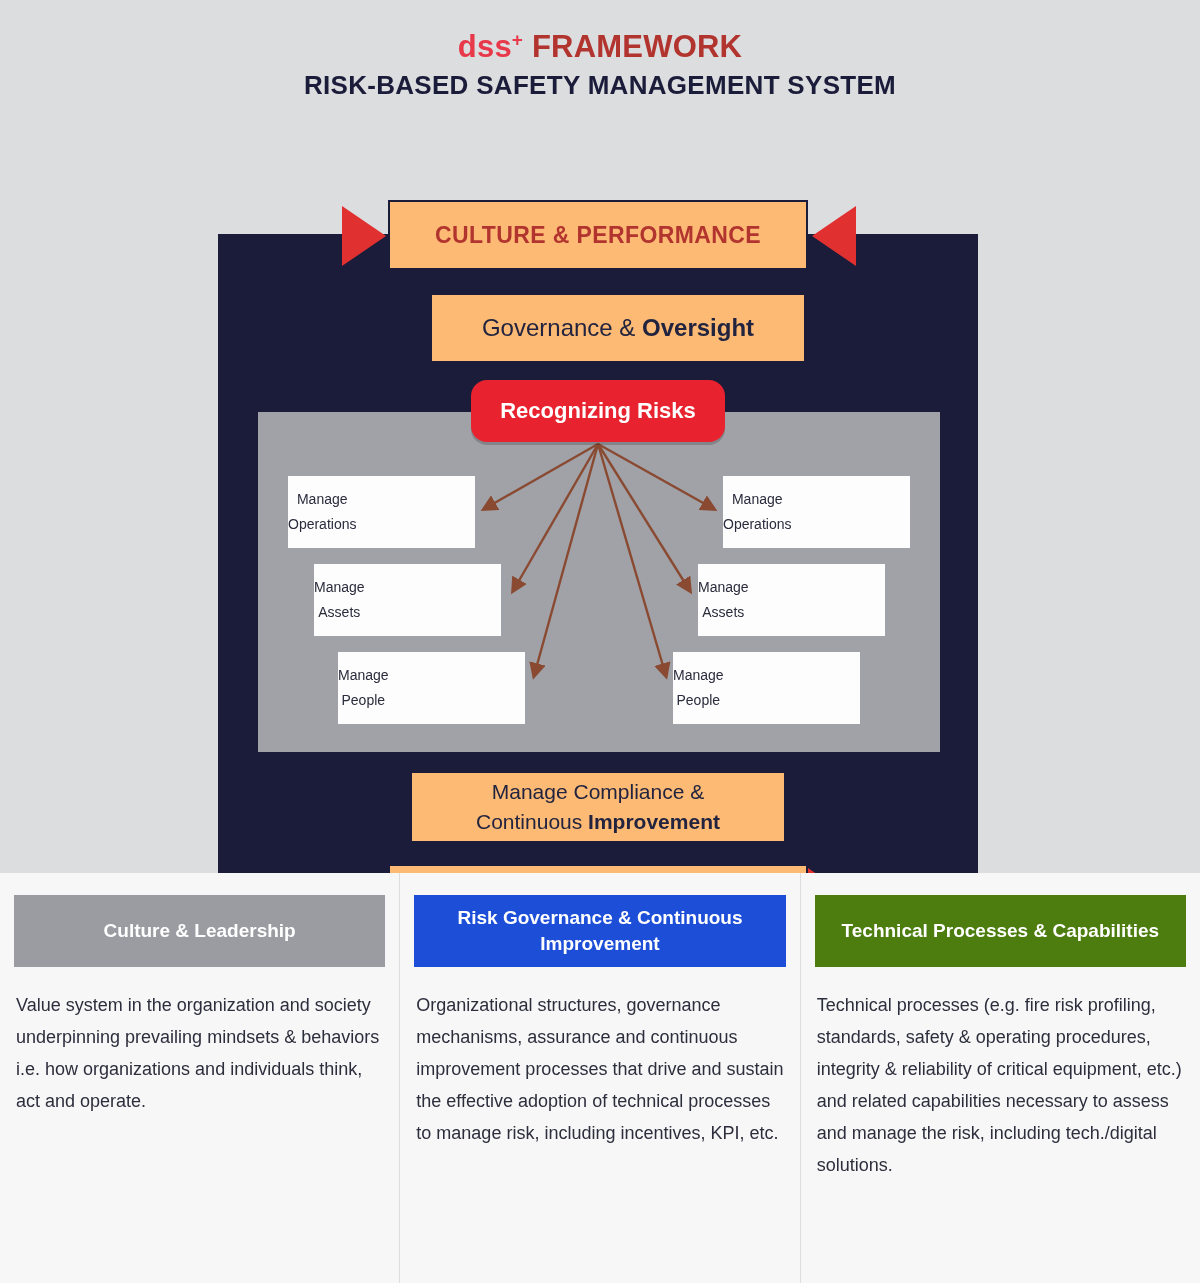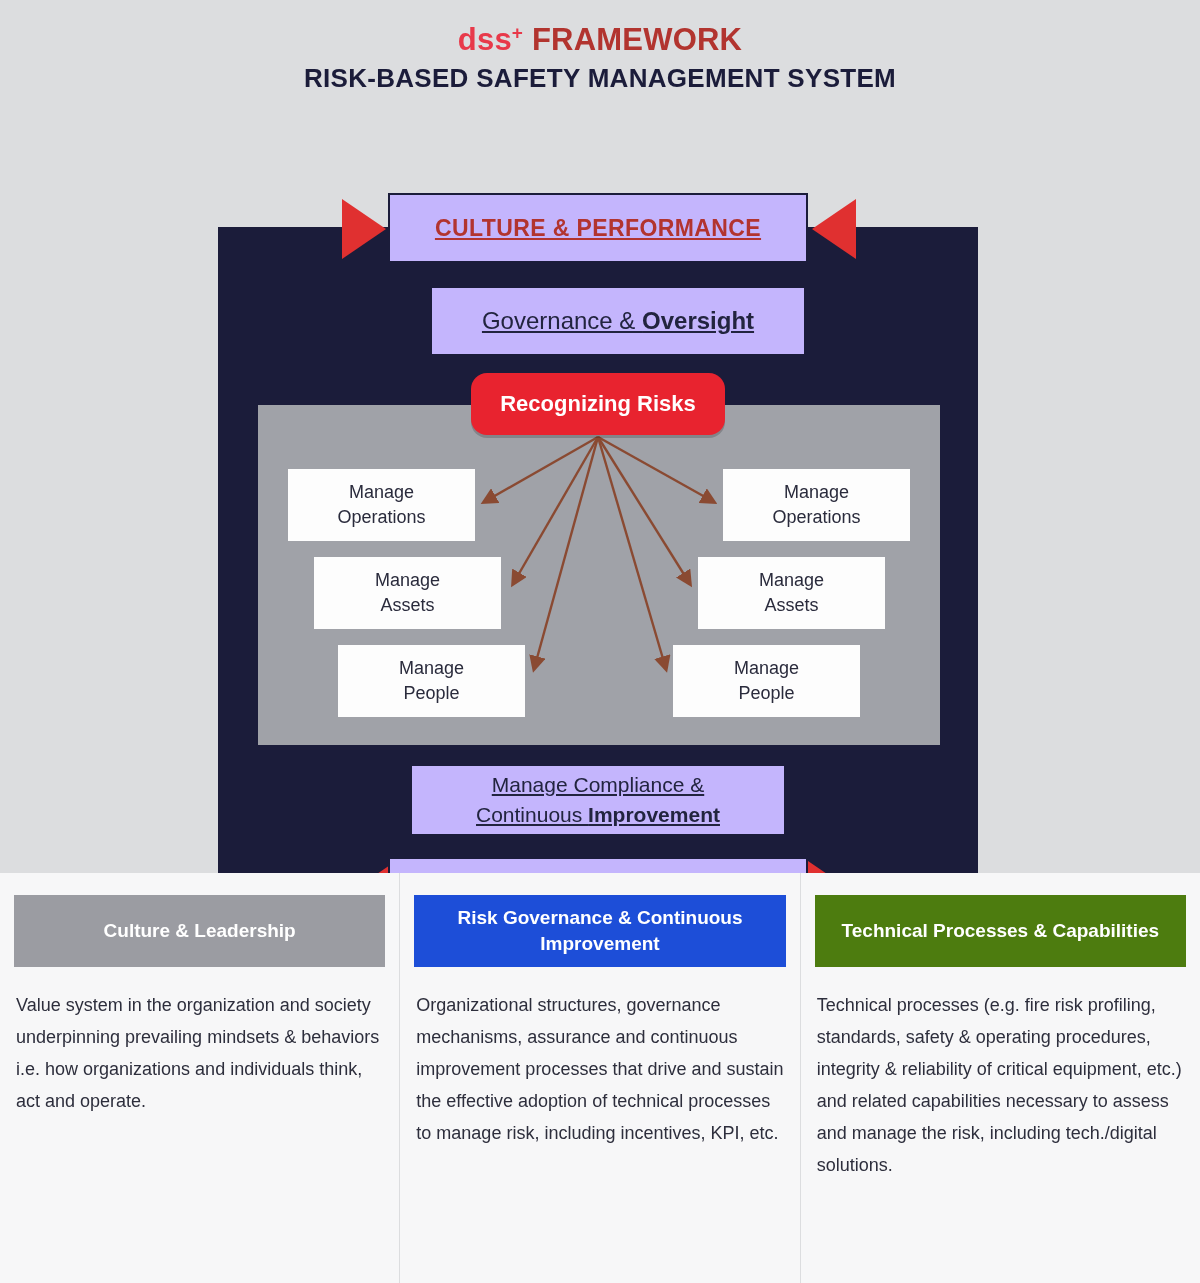--- a/index.html
+++ b/index.html
@@ -5,21 +5,21 @@
   html,body{margin:0;padding:0;}
   body{
     width:1200px;height:1283px;
     background:#dcdddf;
     font-family:"Liberation Sans", sans-serif;
     position:relative;
     overflow:hidden;
   }
 
   
-  .header{ width:1200px; text-align:center; padding-top:16px; }
+  .header{ width:1200px; text-align:center; padding-top:23px; }
   .title-line1{
     font-size:31px; font-weight:bold; letter-spacing:.2px;
     line-height:34px;
   }
   .brand{ color:#e8394a; }
   .brand-sup{ font-size:19px; vertical-align:super; }
   .title-word{ color:#b2342f; }
   .title-line2{
     font-size:26px; font-weight:600; color:#1b1c3a;
     line-height:34px; margin-top:4px; letter-spacing:.3px;
@@ -35,25 +35,24 @@
   }
 
   .gray-panel{
     position:absolute; left:258px; top:310px;
     width:682px; height:340px;
     background:#a0a2a8;
   }
 
   .wbox{
     position:absolute;
-    background:#c4b5fd;
+    background:#fdba74;
     display:flex; align-items:center; justify-content:center;
     text-align:center;
     box-sizing:border-box;
-    text-decoration:underline;
   }
 
   .banner{
     border:2px solid #1b1c3a;
     font-size:23px; font-weight:bold;
     color:#b2342f; letter-spacing:.4px;
   }
   #culture-performance-box{ left:388px; top:98px; width:420px; height:70px; }
   #operational-discipline-box{ left:388px; top:762px; width:420px; height:68px; }
 
@@ -73,22 +72,22 @@
     position:absolute; left:471px; top:278px; width:254px; height:62px;
     background:#e8232f;
     display:flex; align-items:center; justify-content:center;
     color:#ffffff; font-size:22px; font-weight:bold;
     box-shadow:0 3px 0 0 rgba(0,0,0,.18);
     border-radius:16px;
   }
 
   .mbox{
     position:absolute; background:#fdfdfd;
-    display:flex; align-items:center; justify-content:center;
-    text-align:center; font-size:18px; color:#2a2b3c;
+    display:flex; align-items:center; justify-content:flex-start;
+    text-align:center; font-size:14px; color:#2a2b3c;
     line-height:25px;
   }
   #manage-operations-left{ left:288px; top:374px; width:187px; height:72px; }
   #manage-assets-left    { left:314px; top:462px; width:187px; height:72px; }
   #manage-people-left    { left:338px; top:550px; width:187px; height:72px; }
   #manage-operations-right{ left:723px; top:374px; width:187px; height:72px; }
   #manage-assets-right    { left:698px; top:462px; width:187px; height:72px; }
   #manage-people-right    { left:673px; top:550px; width:187px; height:72px; }
 
   .arrows-svg{ position:absolute; left:0; top:0; width:1200px; height:790px; pointer-events:none; }

